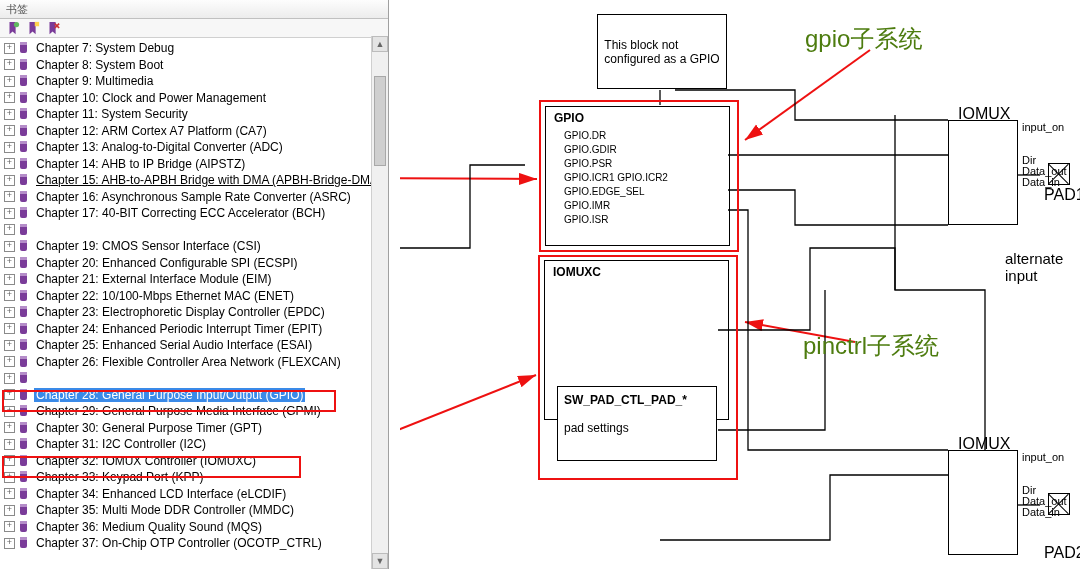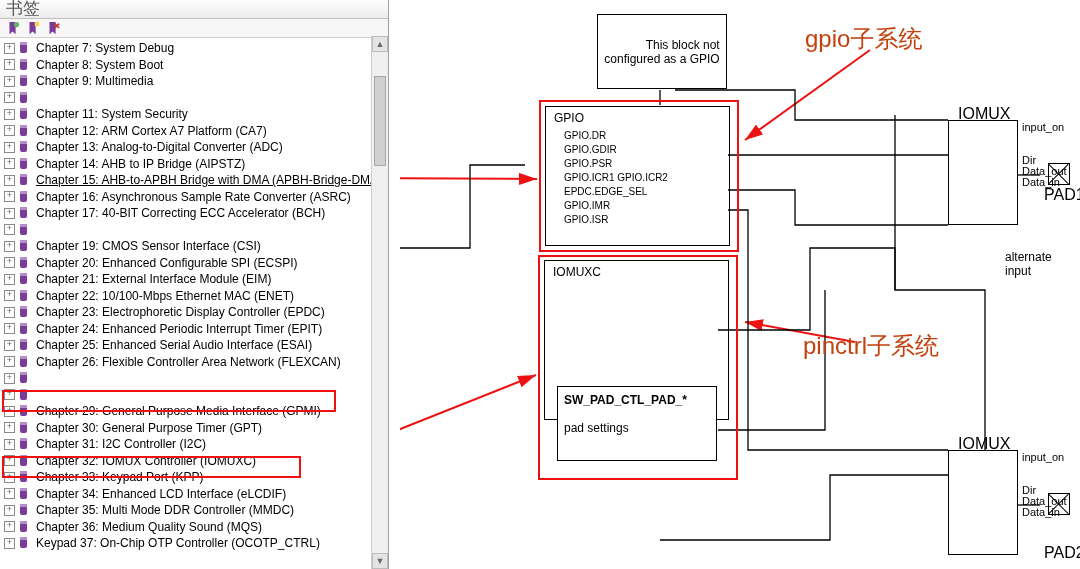--- a/index.html
+++ b/index.html
@@ -1,39 +1,39 @@
 <!DOCTYPE html>
 <html><head>
 <meta charset="utf-8">
 <style>
 html,body{margin:0;padding:0;font-family:Tahoma,Arial,sans-serif;background:#fff}
 .page{position:relative;width:1080px;height:569px;overflow:hidden}
 .sidebar{position:absolute;left:0;top:0;width:388px;height:569px;border-right:1px solid #a0a0a0;background:#fff}
-.side-header{height:18px;background:linear-gradient(#fdfdfd,#ececec);border-bottom:1px solid #c0c0c0;font-size:17px;color:#555;padding:0 6px;line-height:18px}
+.side-header{height:18px;background:linear-gradient(#fdfdfd,#ececec);border-bottom:1px solid #c0c0c0;font-size:11px;color:#555;padding:0 6px;line-height:18px}
 .toolbar{height:18px;background:#f7f7f7;border-bottom:1px solid #d0d0d0;display:flex;align-items:center;gap:6px;padding:0 6px}
 .tb-ico{width:14px;height:14px}
 .tree{font-size:12px;color:#000;padding:2px 0 0 4px}
 .row{display:flex;align-items:center;height:16.5px;white-space:nowrap}
 .exp{width:9px;height:9px;border:1px solid #8a8a8a;font-size:9px;line-height:7px;text-align:center;color:#666;margin-right:3px;background:#fff}
 .bk{width:12px;height:12px;margin-right:4px;position:relative;flex-shrink:0}
 .bk::before{content:"";position:absolute;left:2px;top:0;width:7px;height:11px;background:#7a3c99;border-radius:0 0 2px 2px}
 .bk::after{content:"";position:absolute;left:2px;top:0;width:7px;height:3px;background:#b58dc9}
 .label{padding:0 2px}
 .sel .label{background:#3a8ae8;color:#fff}
 .red-box{position:absolute;border:2px solid #e11;pointer-events:none}
 .scrollbar{position:absolute;right:0;top:36px;width:16px;height:533px;background:#f0f0f0;border-left:1px solid #cfcfcf}
 .sb-arrow{height:16px;background:#e4e4e4;border:1px solid #bcbcbc;box-sizing:border-box;text-align:center;font-size:9px;color:#666;line-height:14px}
 .sb-thumb{position:absolute;top:40px;left:2px;width:12px;height:90px;background:#cfcfcf;border:1px solid #a8a8a8;box-sizing:border-box}
 .diagram{position:absolute;left:400px;top:0;width:680px;height:569px}
 .box{position:absolute;border:1.5px solid #000;background:#fff;font-size:12px;padding:6px;box-sizing:border-box}
-.box.center{text-align:right;display:flex;align-items:center;justify-content:center}
+.box.center{text-align:left;display:flex;align-items:center;justify-content:center}
 .grp{position:absolute;border:1.5px solid #000;box-sizing:border-box}
-.grp .title{position:absolute;left:8px;top:4px;font-size:12px;font-weight:400}
+.grp .title{position:absolute;left:8px;top:4px;font-size:12px;font-weight:700}
 .redover{position:absolute;border:2px solid #e11;box-sizing:border-box}
-.ann{position:absolute;font-size:24px;color:#c2410c;font-weight:400;font-family:'Microsoft YaHei',Arial,sans-serif}
+.ann{position:absolute;font-size:24px;color:#4d7c0f;font-weight:400;font-family:'Microsoft YaHei',Arial,sans-serif}
 .pad{position:absolute;width:20px;height:20px;border:1.5px solid #000}
 .pad::before,.pad::after{content:"";position:absolute;background:#000;width:1px;height:28px;left:9px;top:-4px}
 .pad::before{transform:rotate(45deg)}
 .pad::after{transform:rotate(-45deg)}
 .lbl{position:absolute;font-size:16px}
 svg.lines{position:absolute;left:0;top:0;pointer-events:none}
 .u{text-decoration:underline}
 </style>
 </head>
 <body>
@@ -67,20 +67,21 @@
           <span class="label">Chapter 8: System Boot</span>
         </div>
         <div class="row">
           <div class="exp">+</div>
           <div class="bk"></div>
           <span class="label">Chapter 9: Multimedia</span>
         </div>
         <div class="row">
           <div class="exp">+</div>
           <div class="bk"></div>
+          <span class="label">Chapter 10: Clock and Power Management</span>
         </div>
         <div class="row">
           <div class="exp">+</div>
           <div class="bk"></div>
           <span class="label">Chapter 11: System Security</span>
         </div>
         <div class="row">
           <div class="exp">+</div>
           <div class="bk"></div>
           <span class="label">Chapter 12: ARM Cortex A7 Platform (CA7)</span>
@@ -154,20 +155,21 @@
           <div class="bk"></div>
           <span class="label">Chapter 26: Flexible Controller Area Network (FLEXCAN)</span>
         </div>
         <div class="row">
           <div class="exp">+</div>
           <div class="bk"></div>
         </div>
         <div class="row sel">
           <div class="exp">+</div>
           <div class="bk"></div>
+          <span class="label">Chapter 28: General Purpose Input/Output (GPIO)</span>
         </div>
         <div class="row">
           <div class="exp">+</div>
           <div class="bk"></div>
           <span class="label">Chapter 29: General Purpose Media Interface (GPMI)</span>
         </div>
         <div class="row">
           <div class="exp">+</div>
           <div class="bk"></div>
           <span class="label">Chapter 30: General Purpose Timer (GPT)</span>
@@ -198,21 +200,21 @@
           <span class="label">Chapter 35: Multi Mode DDR Controller (MMDC)</span>
         </div>
         <div class="row">
           <div class="exp">+</div>
           <div class="bk"></div>
           <span class="label">Chapter 36: Medium Quality Sound (MQS)</span>
         </div>
         <div class="row">
           <div class="exp">+</div>
           <div class="bk"></div>
-          <span class="label">Keypad 37: On-Chip OTP Controller (OCOTP_CTRL)</span>
+          <span class="label">Chapter 37: On-Chip OTP Controller (OCOTP_CTRL)</span>
         </div>
       </div>
     <div class="scrollbar">
       <div class="sb-arrow">▲</div>
       <div class="sb-thumb"></div>
       <div class="sb-arrow" style="position:absolute;bottom:0;width:100%">▼</div>
     </div>
   </div>
 
   <div class="red-box" style="left:2px;top:390px;width:330px;height:18px"></div>
@@ -251,21 +253,21 @@
 configured as a GPIO</div>
 
     <div class="grp" style="left:145px;top:106px;width:185px;height:140px">
       <span class="title">GPIO</span>
       <div id="gpioRegs" style="position:absolute;left:18px;top:22px;font-size:10px;line-height:14px">
           <div>GPIO.DR</div>
           <div>GPIO.GDIR</div>
           <div>GPIO.PSR</div>
           <div></div>
           <div>GPIO.ICR1    GPIO.ICR2</div>
-          <div>EPDC.EDGE_SEL</div>
+          <div>GPIO.EDGE_SEL</div>
           <div>GPIO.IMR</div>
           <div>GPIO.ISR</div>
         </div>
     </div>
     <div class="redover" style="left:139px;top:100px;width:200px;height:152px"></div>
 
     <div class="grp" style="left:144px;top:260px;width:185px;height:160px">
       <span class="title">IOMUXC</span>
       <div class="box" style="left:12px;top:125px;width:160px;height:75px">
         <b>SW_PAD_CTL_PAD_*</b><br><br>
@@ -275,21 +277,21 @@
     <div class="redover" style="left:138px;top:255px;width:200px;height:225px"></div>
 
     <div class="box" style="left:548px;top:120px;width:70px;height:105px"></div>
     <div class="lbl" style="left:558px;top:105px">IOMUX</div>
     <div class="lbl" style="left:622px;top:121px;font-size:11px">input_on</div>
     <div class="lbl" style="left:622px;top:154px;font-size:11px">Dir</div>
     <div class="lbl" style="left:622px;top:165px;font-size:11px">Data_out</div>
     <div class="lbl" style="left:622px;top:176px;font-size:11px">Data_in</div>
     <div class="pad" style="left:648px;top:163px"></div>
     <div class="lbl" style="left:644px;top:186px">PAD1</div>
-    <div class="lbl" style="left:605px;top:250px;font-size:12px">alternate input</div>
+    <div class="lbl" style="left:605px;top:250px;font-size:15px">alternate input</div>
 
     <div class="box" style="left:548px;top:450px;width:70px;height:105px"></div>
     <div class="lbl" style="left:558px;top:435px">IOMUX</div>
     <div class="lbl" style="left:622px;top:451px;font-size:11px">input_on</div>
     <div class="lbl" style="left:622px;top:484px;font-size:11px">Dir</div>
     <div class="lbl" style="left:622px;top:495px;font-size:11px">Data_out</div>
     <div class="lbl" style="left:622px;top:506px;font-size:11px">Data_in</div>
     <div class="pad" style="left:648px;top:493px"></div>
     <div class="lbl" style="left:644px;top:544px">PAD2</div>
 

